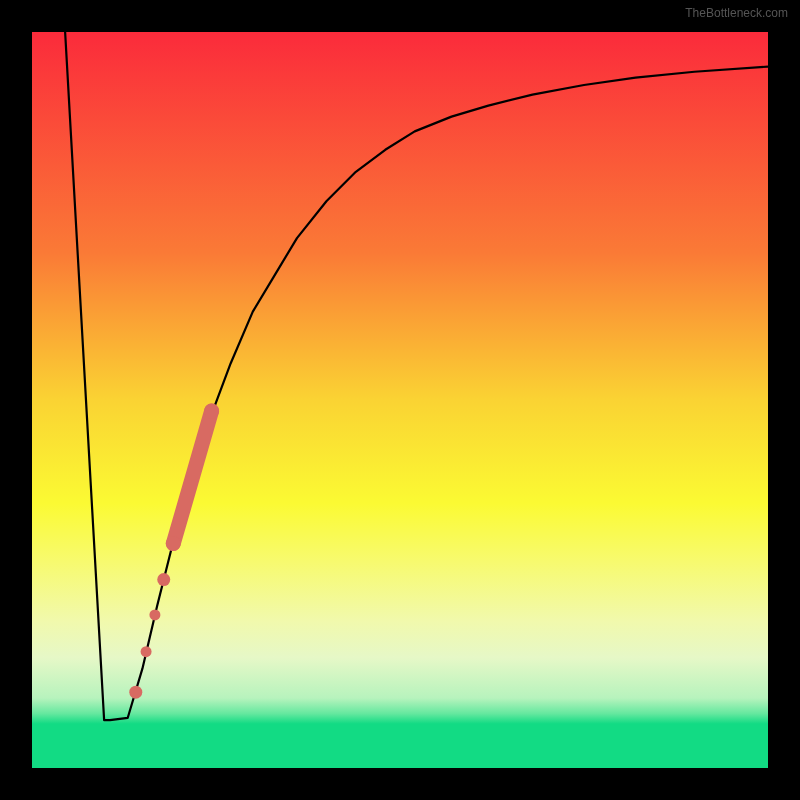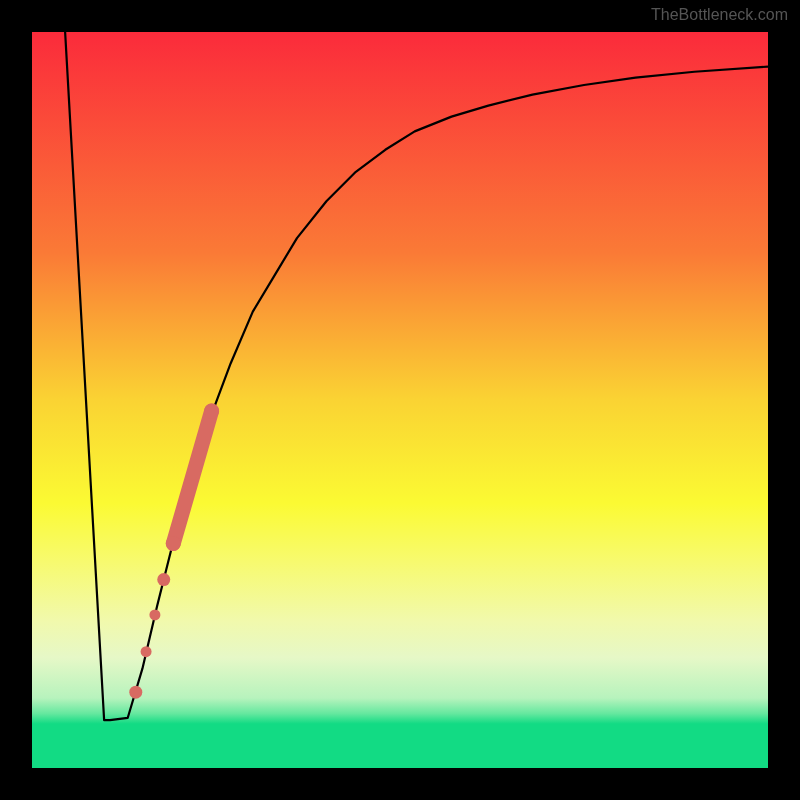--- a/index.html
+++ b/index.html
@@ -12,21 +12,21 @@
     width: 800px;
     height: 800px;
     position: relative;
     background: #000;
   }
   .watermark {
     position: absolute;
     top: 6px;
     right: 12px;
     color: #555;
-    font-size: 16px;
+    font-size: 12px;
     font-weight: 400;
     z-index: 3;
     font-family: Arial, Helvetica, sans-serif;
   }
   .plot-area {
     position: absolute;
     left: 32px;
     top: 32px;
     width: 736px;
     height: 736px;

